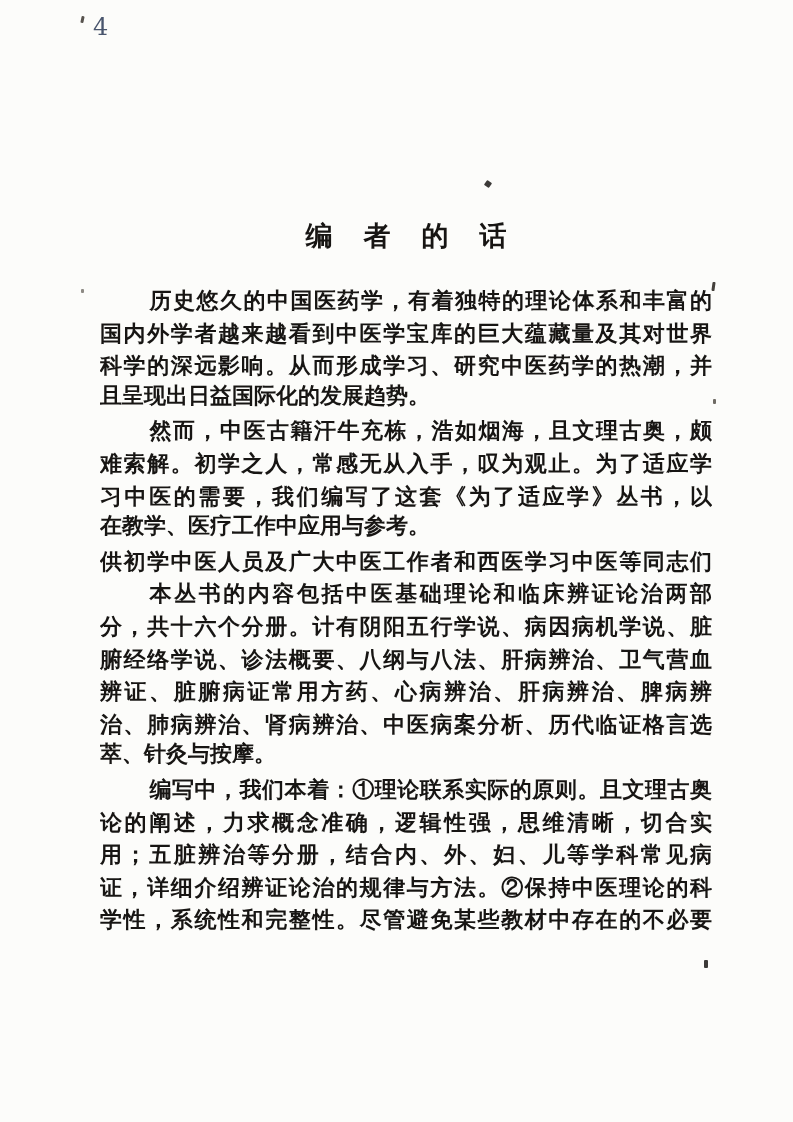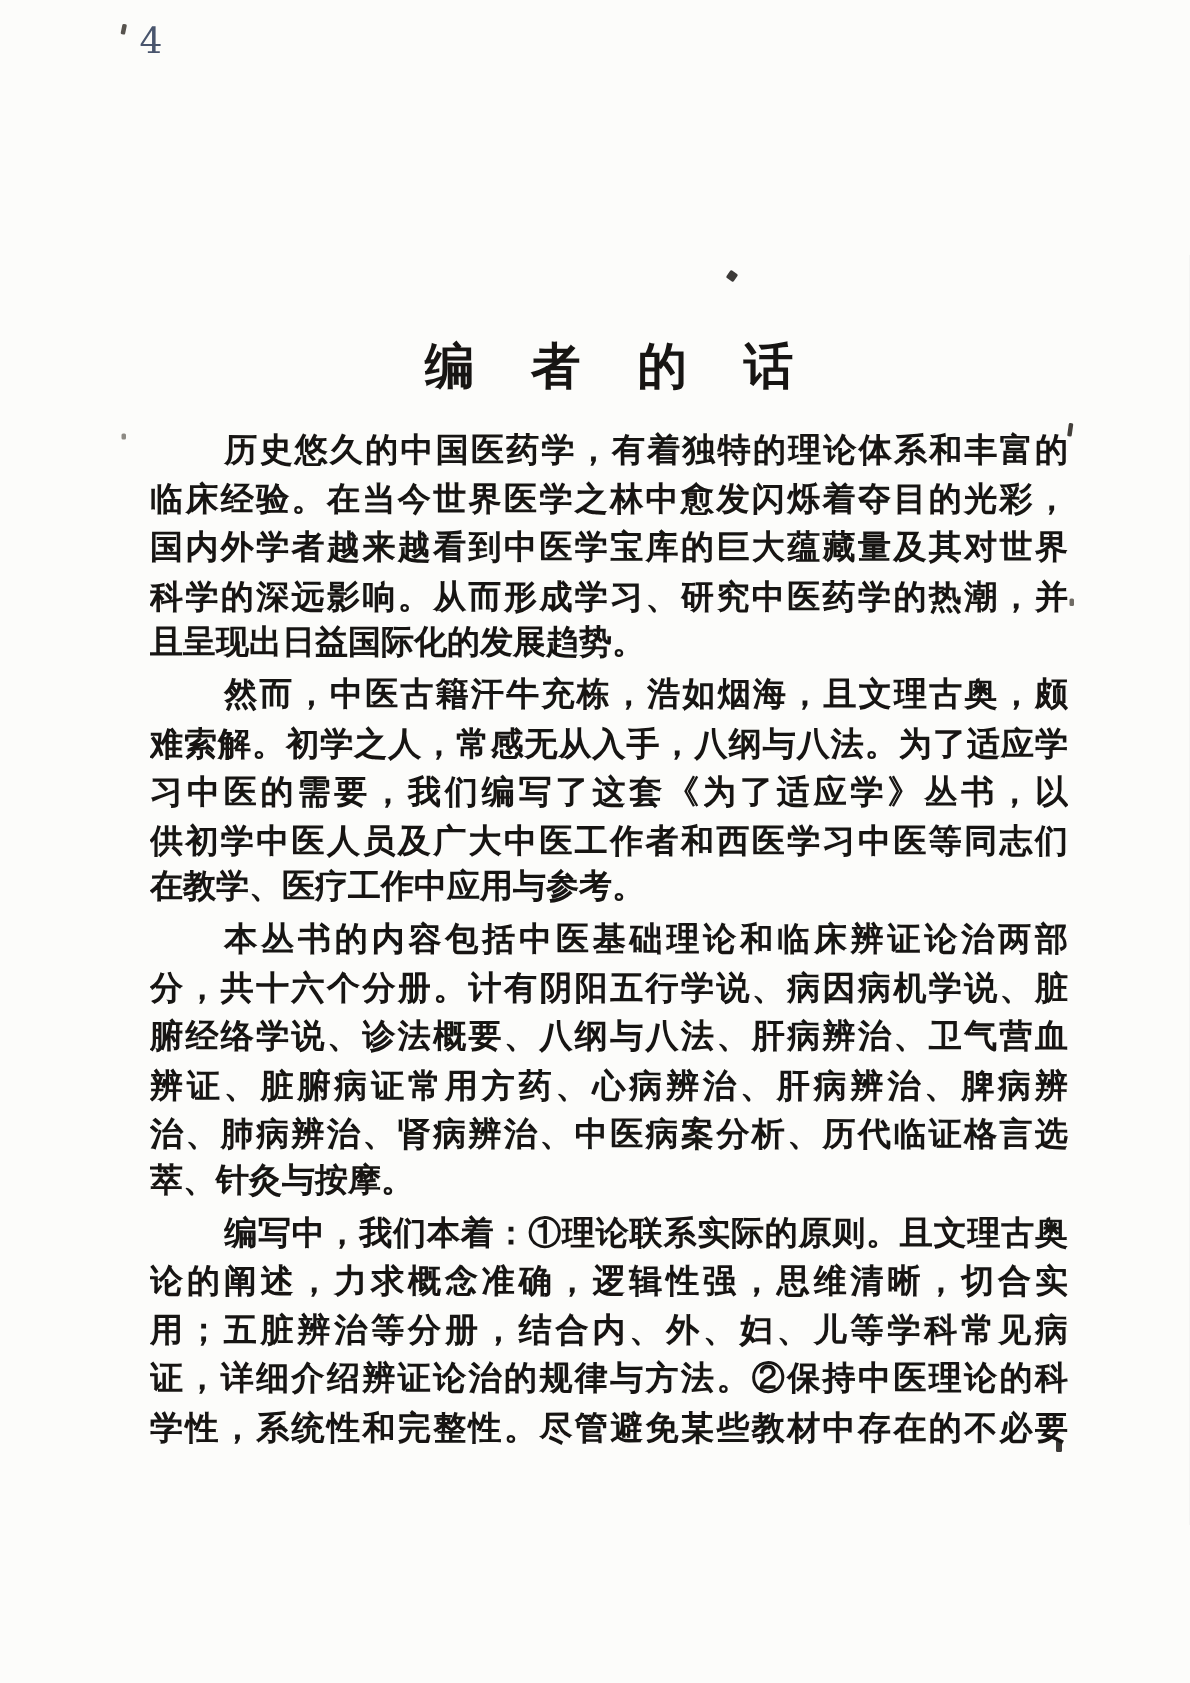--- a/index.html
+++ b/index.html
@@ -26,21 +26,21 @@
     color: var(--pageno, #49556d);
     letter-spacing: 0;
   }
 
   .doc-title {
     position: absolute;
     left: 100px;
     top: 200px;
     width: 612px;
     text-align: center;
-    font-size: 33px;
+    font-size: 27px;
     font-weight: 700;
     letter-spacing: 0.40em;
     text-indent: 0.40em;
     white-space: nowrap;
     color: var(--ink, #171513);
   }
 
   .doc-body {
     position: absolute;
     left: 100px;
@@ -94,31 +94,30 @@
   <h1 class="doc-title">编  者  的  话</h1>
 
   <span class="speck dot-left-margin"></span>
   <span class="speck tick-line1-end"></span>
   <span class="speck tick-line4-end"></span>
   <span class="speck speck-bottom-right"></span>
 
   <div class="doc-body">
       <div class="paragraph">
         <div class="line indent">历史悠久的中国医药学，有着独特的理论体系和丰富的</div>
-        <div class="line">临床经验。在当今世界医学之林中愈发闪烁着夺目的光彩，</div>
         <div class="line">国内外学者越来越看到中医学宝库的巨大蕴藏量及其对世界</div>
         <div class="line">科学的深远影响。从而形成学习、研究中医药学的热潮，并</div>
         <div class="line end">且呈现出日益国际化的发展趋势。</div>
       </div>
       <div class="paragraph">
         <div class="line indent">然而，中医古籍汗牛充栋，浩如烟海，且文理古奥，颇</div>
-        <div class="line">难索解。初学之人，常感无从入手，八纲与八法。为了适应学</div>
+        <div class="line">难索解。初学之人，常感无从入手，叹为观止。为了适应学</div>
         <div class="line">习中医的需要，我们编写了这套《为了适应学》丛书，以</div>
+        <div class="line end">在教学、医疗工作中应用与参考。</div>
         <div class="line">供初学中医人员及广大中医工作者和西医学习中医等同志们</div>
-        <div class="line end">在教学、医疗工作中应用与参考。</div>
       </div>
       <div class="paragraph">
         <div class="line indent">本丛书的内容包括中医基础理论和临床辨证论治两部</div>
         <div class="line">分，共十六个分册。计有阴阳五行学说、病因病机学说、脏</div>
         <div class="line">腑经络学说、诊法概要、八纲与八法、肝病辨治、卫气营血</div>
         <div class="line">辨证、脏腑病证常用方药、心病辨治、肝病辨治、脾病辨</div>
         <div class="line">治、肺病辨治、肾病辨治、中医病案分析、历代临证格言选</div>
         <div class="line end">萃、针灸与按摩。</div>
       </div>
       <div class="paragraph">

